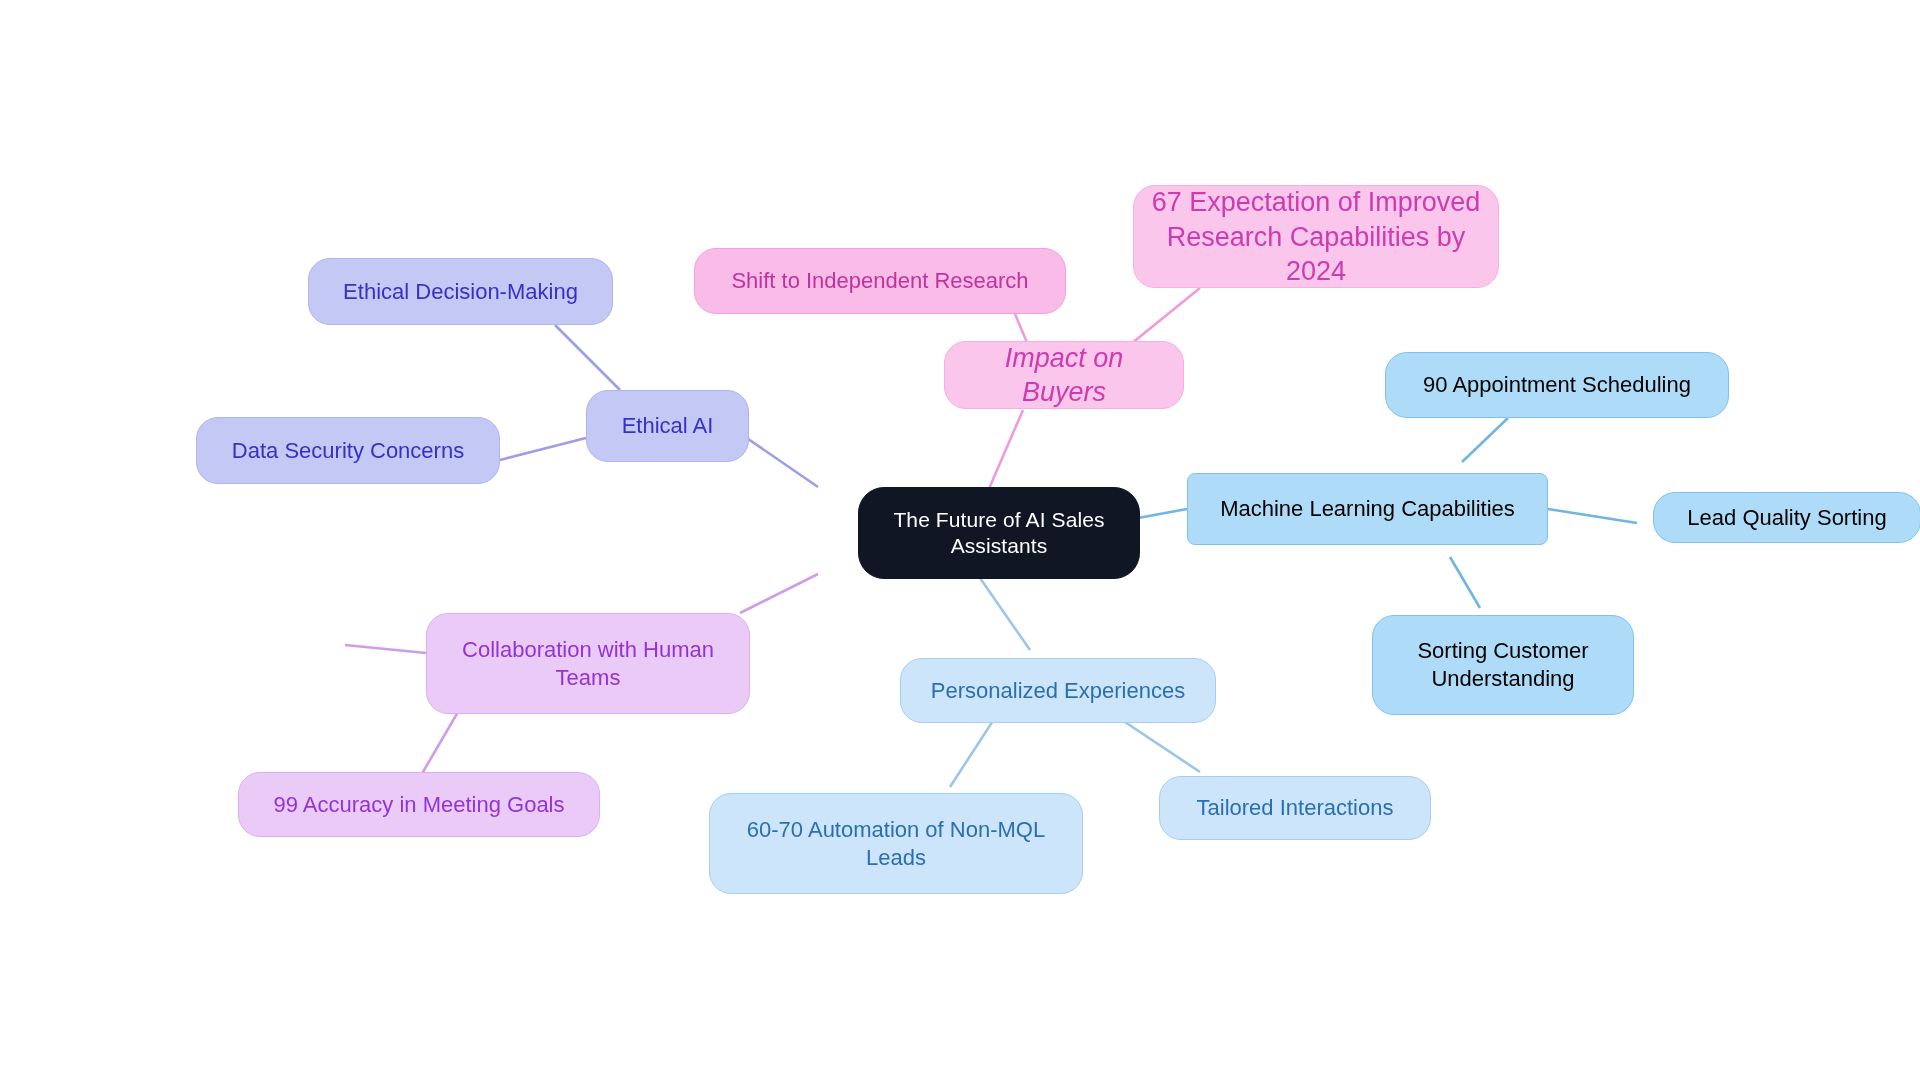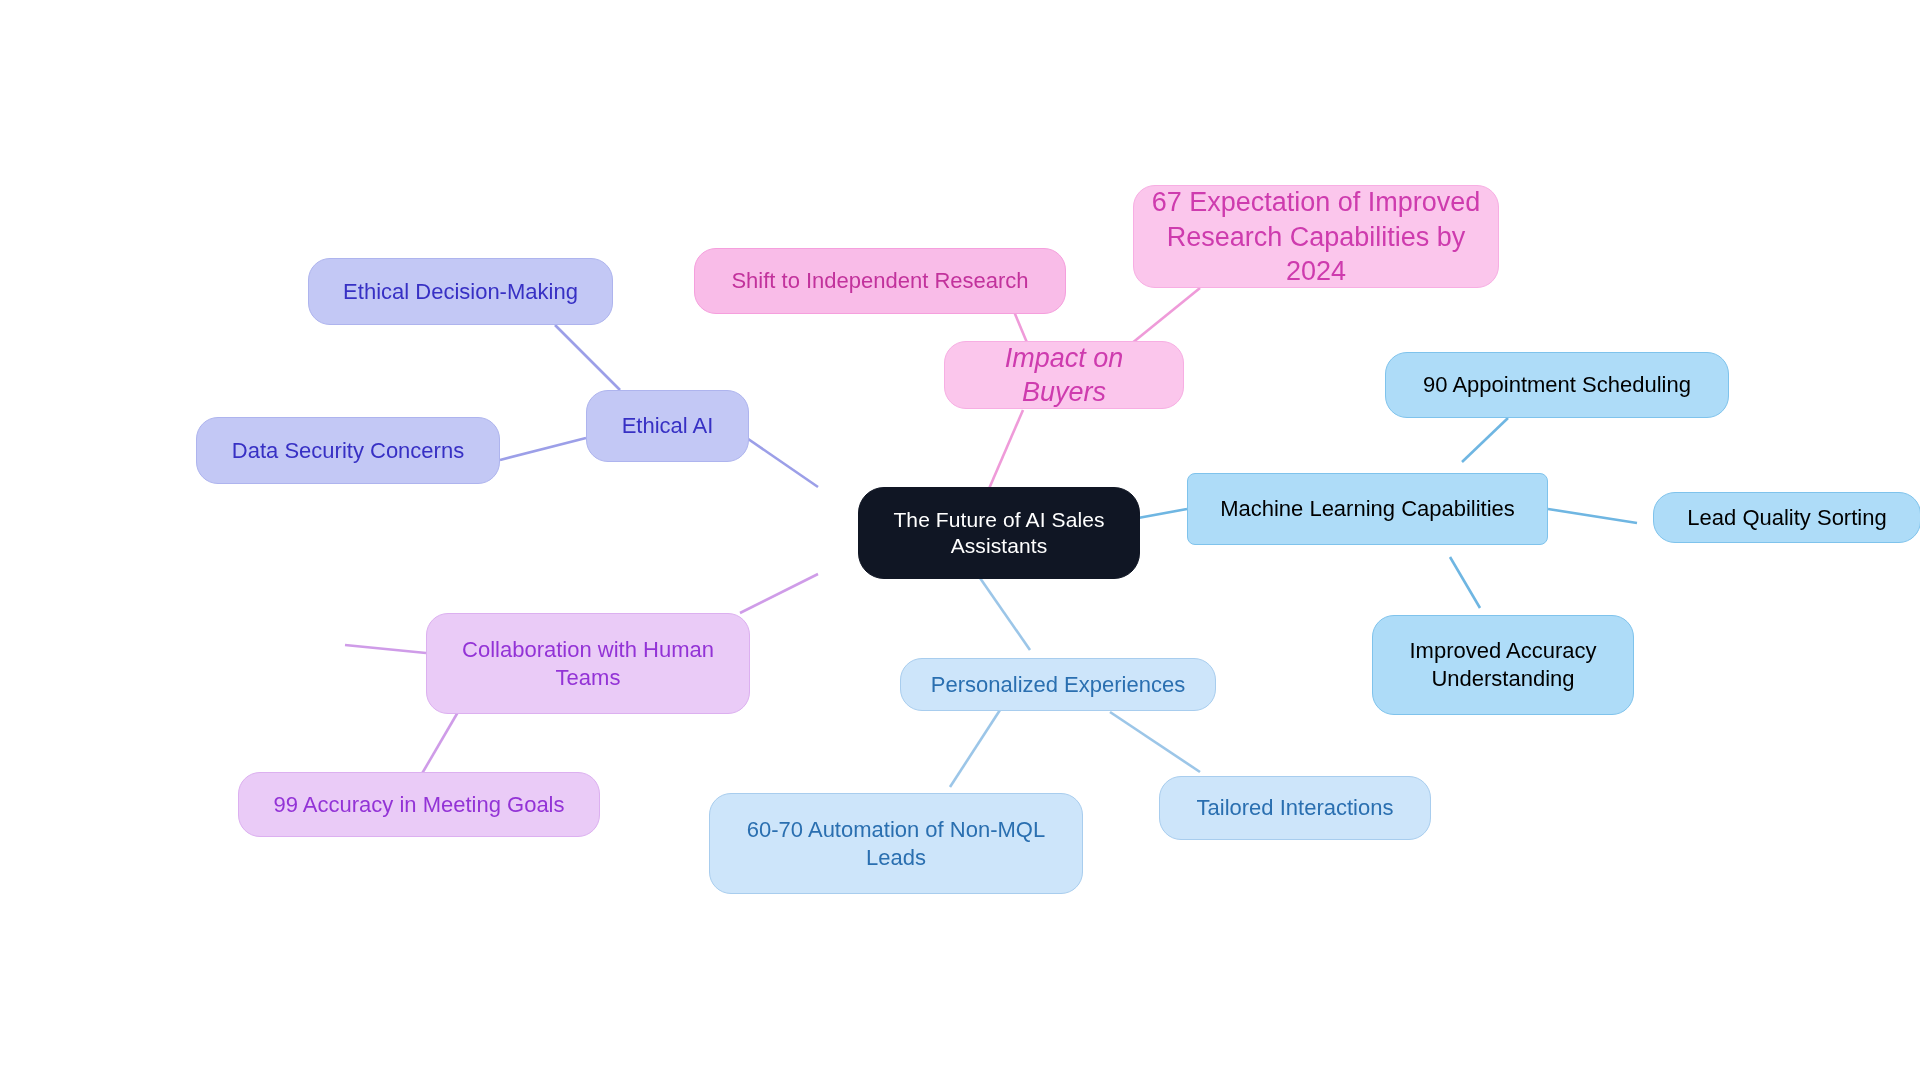--- a/index.html
+++ b/index.html
@@ -140,24 +140,24 @@
   <div class="node node-lavender" style="left:308px; top:258px; width:305px; height:67px;">Ethical Decision-Making</div>
 
   <div class="node node-lavender" style="left:196px; top:417px; width:304px; height:67px;">Data Security Concerns</div>
 
   <div class="node node-blue" style="left:1187px; top:473px; width:361px; height:72px;border-radius:8px;">Machine Learning Capabilities</div>
 
   <div class="node node-blue" style="left:1385px; top:352px; width:344px; height:66px;">90 Appointment Scheduling</div>
 
   <div class="node node-blue" style="left:1637px; top:492px; width:268px; height:51px;margin-left:16px;">Lead Quality Sorting</div>
 
-  <div class="node node-blue" style="left:1372px; top:615px; width:262px; height:100px;">Improved Accuracy
+  <div class="node node-blue" style="left:1372px; top:615px; width:262px; height:100px;">Sorting Customer
 Understanding</div>
 
-  <div class="node node-blue-pale" style="left:900px; top:658px; width:316px; height:53px;">Personalized Experiences</div>
+  <div class="node node-blue-pale" style="left:900px; top:658px; width:316px; height:65px;">Personalized Experiences</div>
 
   <div class="node node-blue-pale" style="left:709px; top:793px; width:374px; height:101px;">60-70 Automation of Non-MQL
 Leads</div>
 
   <div class="node node-blue-pale" style="left:1159px; top:776px; width:272px; height:64px;">Tailored Interactions</div>
 
   <div class="node node-violet" style="left:426px; top:613px; width:324px; height:101px;">Collaboration with Human
 Teams</div>
 
 

